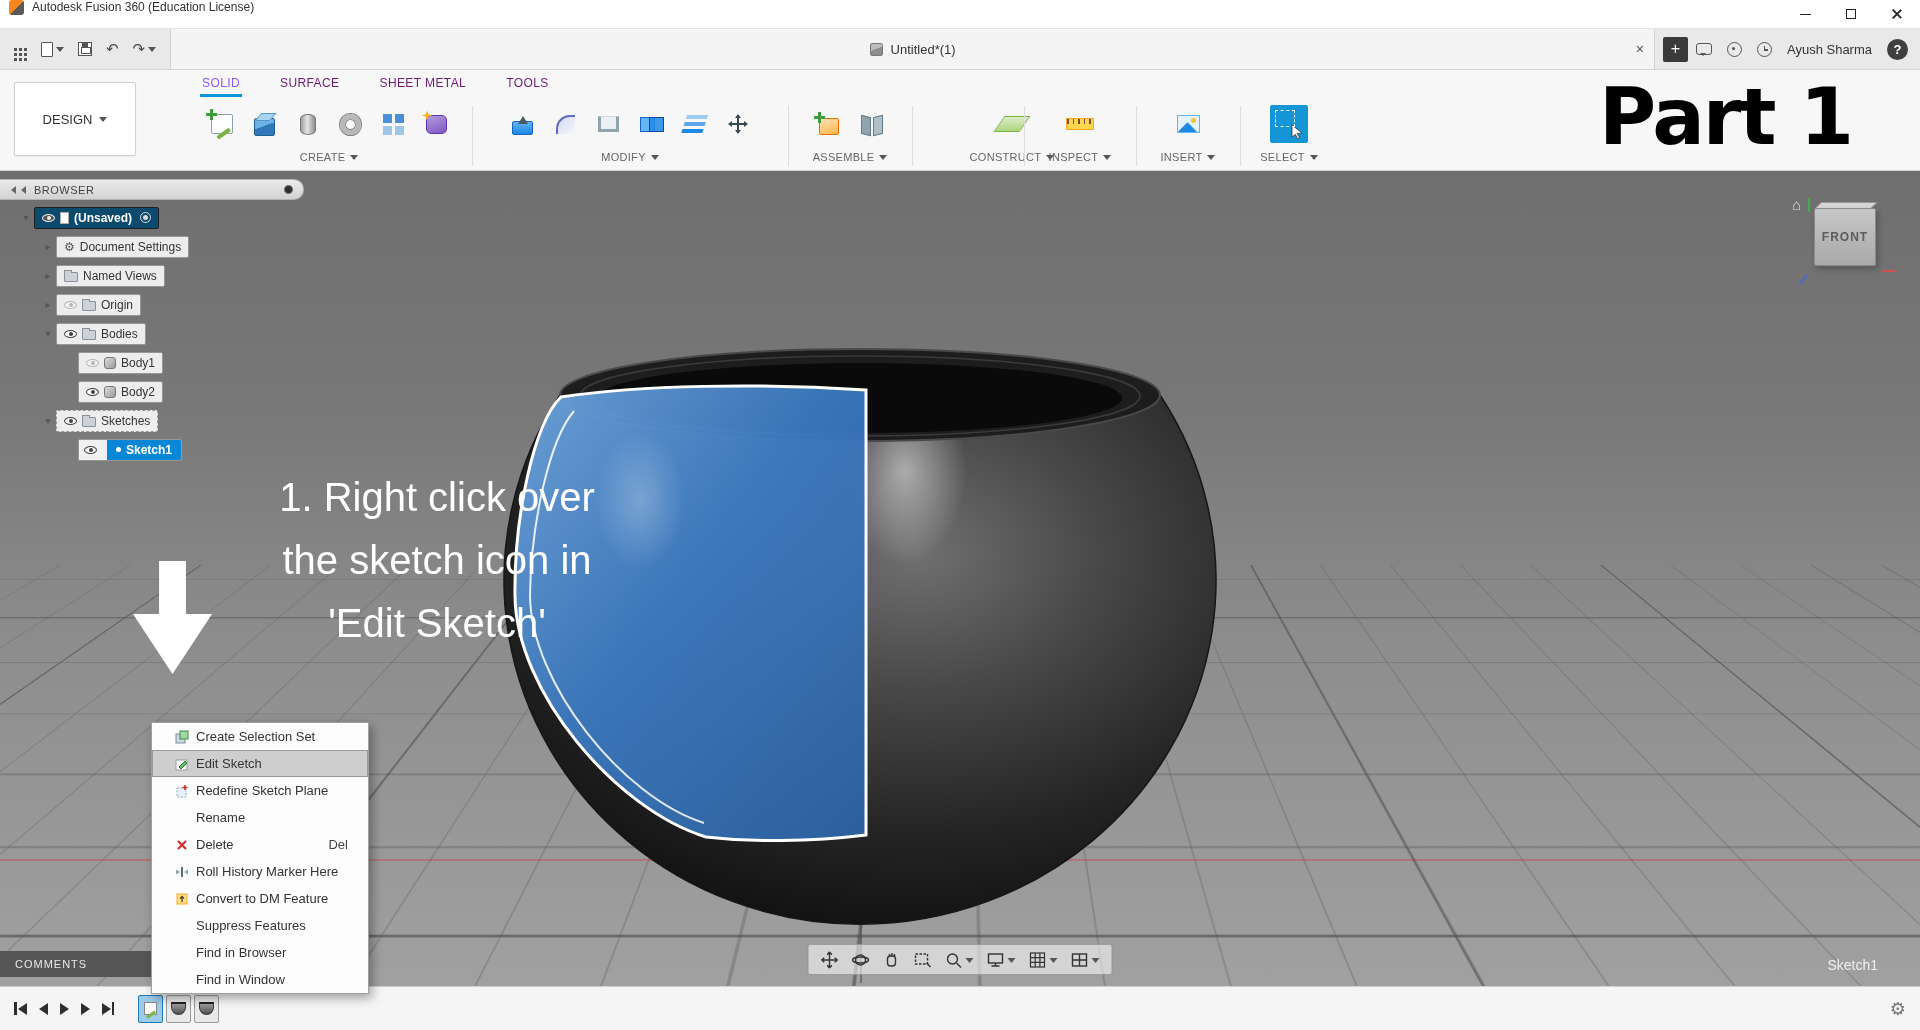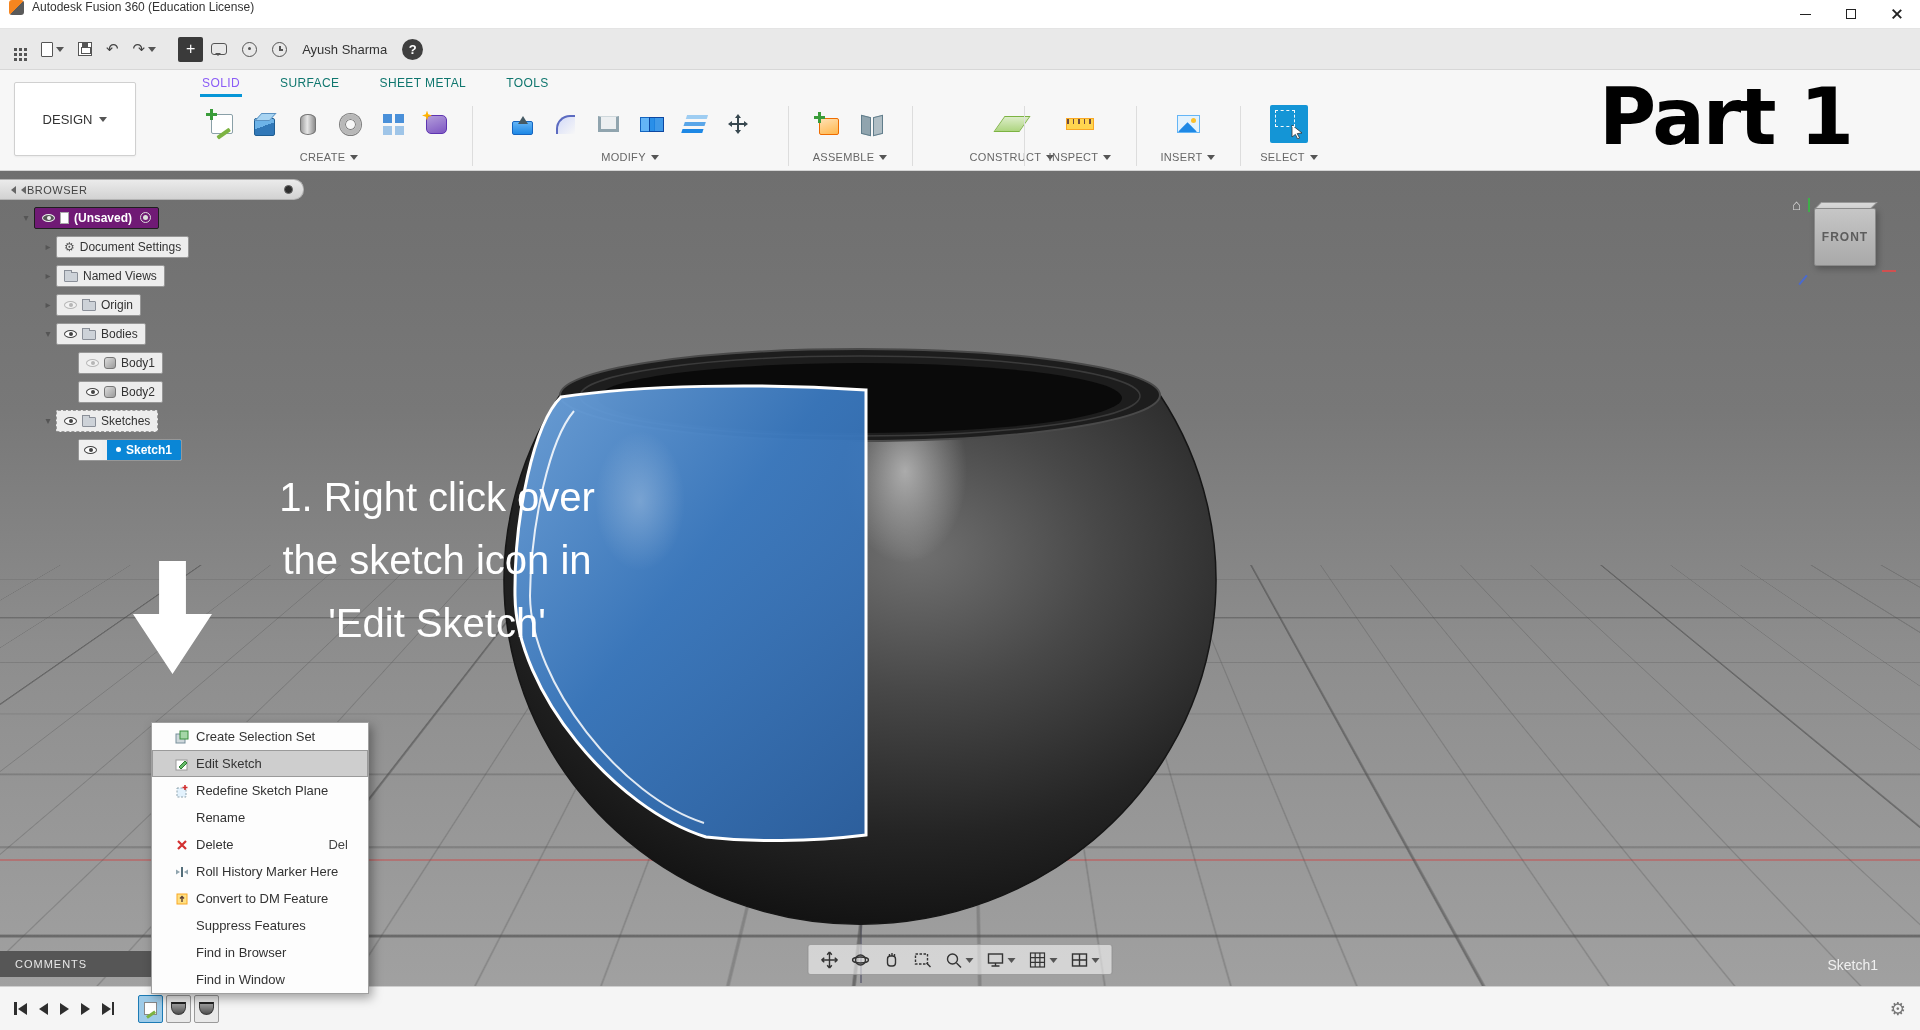--- a/index.html
+++ b/index.html
@@ -40,21 +40,21 @@
   .clock-ico{width:15px;height:15px;border:1.5px solid #555;border-radius:50%;position:relative}
   .clock-ico::before{content:"";position:absolute;left:6px;top:3px;width:1.5px;height:5px;background:#555}
   .clock-ico::after{content:"";position:absolute;left:6px;top:6.5px;width:4px;height:1.5px;background:#555}
   .user-name{font-size:13px;color:#333}
   .help-circle{width:21px;height:21px;border-radius:50%;background:#3f3f3f;color:#fff;font-size:13px;font-weight:bold;display:flex;align-items:center;justify-content:center}
 
   
   .ribbon{position:absolute;top:70px;left:0;right:0;height:101px;background:#f7f7f7;border-bottom:1px solid #d5d5d5;z-index:50}
   .design-box{position:absolute;left:14px;top:12px;width:122px;height:74px;background:#fff;border:1px solid #d0d0d0;border-radius:2px;display:flex;align-items:center;justify-content:center;gap:7px;font-size:13px;color:#333;box-shadow:0 1px 2px rgba(0,0,0,.05)}
   .rtabs{position:absolute;left:200px;top:0;height:27px;display:flex;gap:36px;align-items:flex-start}
-  .rtab{font-size:12px;color:#0f766e;letter-spacing:.4px;padding:6px 2px 4px}
+  .rtab{font-size:12px;color:#701a75;letter-spacing:.4px;padding:6px 2px 4px}
   .rtab.active{color:#8b5cf6;border-bottom:3px solid #0696d7}
   .rgroup{position:absolute;top:30px;height:68px}
   .gicons{display:flex;gap:9px;align-items:center;justify-content:center;height:48px}
   .glabel{display:flex;align-items:center;justify-content:center;gap:5px;font-size:11px;color:#666;margin-top:2px;letter-spacing:.3px}
   .gsep{position:absolute;top:36px;width:1px;height:60px;background:#ddd}
   .ic{width:34px;height:34px;display:flex;align-items:center;justify-content:center}
 
   
   .i-sk{width:22px;height:20px;background:#fff;border:1.5px solid #8aa0a8;border-radius:2px;position:relative}
   .i-sk::before{content:"";position:absolute;left:-6px;top:-6px;width:11px;height:11px;background:linear-gradient(#3a9c3a,#3a9c3a) center/11px 3px no-repeat,linear-gradient(#3a9c3a,#3a9c3a) center/3px 11px no-repeat}
@@ -111,27 +111,27 @@
   .vc-face{position:absolute;left:20px;top:12px;width:62px;height:58px;background:linear-gradient(#c6c6c6,#a9a9a9);border:1px solid #8a8a8a;border-radius:2px;display:flex;align-items:center;justify-content:center;font-size:12px;font-weight:bold;color:#5c5c5c;letter-spacing:1px;box-shadow:2px 3px 6px rgba(0,0,0,.25)}
   .vc-top{position:absolute;left:24px;top:6px;width:56px;height:7px;background:#d8d8d8;border:1px solid #999;transform:skewX(-45deg)}
   .vc-ax-y{position:absolute;left:14px;top:2px;width:2px;height:14px;background:#3fae4a}
   .vc-ax-x{position:absolute;right:-6px;bottom:16px;width:14px;height:2px;background:#d05050}
   .vc-ax-z{position:absolute;left:8px;bottom:2px;width:2px;height:12px;background:#4a6ad0;transform:rotate(40deg)}
 
   
   .bheader{position:absolute;left:0;top:179px;width:304px;height:21px;background:linear-gradient(#ebebeb,#d2d2d2);border:1px solid #b3b3b3;border-left:none;border-radius:0 10px 10px 0;display:flex;align-items:center;z-index:25;font-size:11px;color:#444}
   .bh-collapse{margin-left:7px;display:flex}
   .bh-collapse i{width:0;height:0;border:4px solid transparent;border-right:5px solid #666;margin-right:1px}
-  .bh-label{letter-spacing:.5px}
+  .bh-label{margin-left:7px;letter-spacing:.5px}
   .bh-dot{margin-left:auto;margin-right:10px;width:9px;height:9px;border-radius:50%;background:#2d2d2d;border:1.5px solid #666}
   .btree{position:absolute;left:0;top:203px;z-index:25}
   .brow{height:29px;display:flex;align-items:center}
   .tri{width:16px;text-align:center;font-size:10px;color:#555}
   .chip{display:inline-flex;align-items:center;gap:5px;height:22px;padding:0 7px;background:rgba(246,246,246,.93);border:1px solid #979797;border-radius:2px;font-size:12px;color:#333;white-space:nowrap}
-  .chip-dark{background:#701a75;border-color:#1f1f1f;color:#fff;font-weight:bold}
+  .chip-dark{background:#0c4a6e;border-color:#1f1f1f;color:#fff;font-weight:bold}
   .chip-dashed{border-style:dashed}
   .chip-split{padding:0;overflow:hidden}
   .seg-eye{display:flex;align-items:center;background:#f0f0f0;height:100%;padding:0 5px}
   .seg-blue{display:flex;align-items:center;gap:5px;background:#0a86d6;color:#fff;height:100%;padding:0 9px;font-weight:bold}
   .bluedot{width:5px;height:5px;border-radius:50%;background:#fff}
   .eye{display:inline-block;width:13px;height:8px;border:1.2px solid #444;border-radius:50%;position:relative;background:#fdfdfd}
   .eye::after{content:"";position:absolute;left:50%;top:50%;width:4px;height:4px;margin:-2px 0 0 -2px;background:#444;border-radius:50%}
   .eye.light{border-color:#eee;background:#555}.eye.light::after{background:#eee}
   .eye.off{opacity:.32}
   .folder{display:inline-block;width:14px;height:10px;background:#cdd2d8;border:1px solid #8a8f98;border-radius:1px;position:relative;margin-top:2px}
@@ -246,20 +246,25 @@
         <span class="save-ico"></span>
       </div>
     <div class="tb-btn">
         <span>↶</span>
       </div>
     <div class="tb-btn">
         <span>↷</span>
         <span class="caret"></span>
       </div>
   </div>
+  <div class="doc-tab">
+    <span class="cube-ico"></span>
+    <span class="doc-tab-label">Untitled*(1)</span>
+    <span class="tab-close">×</span>
+  </div>
   <div class="new-tab-btn">+</div>
   <div class="tb-right">
     <span class="bubble-ico"></span>
     <span class="ring-ico"></span>
     <span class="clock-ico"></span>
     <span class="user-name">Ayush Sharma</span>
     <span class="help-circle">?</span>
   </div>
 </div>
 

